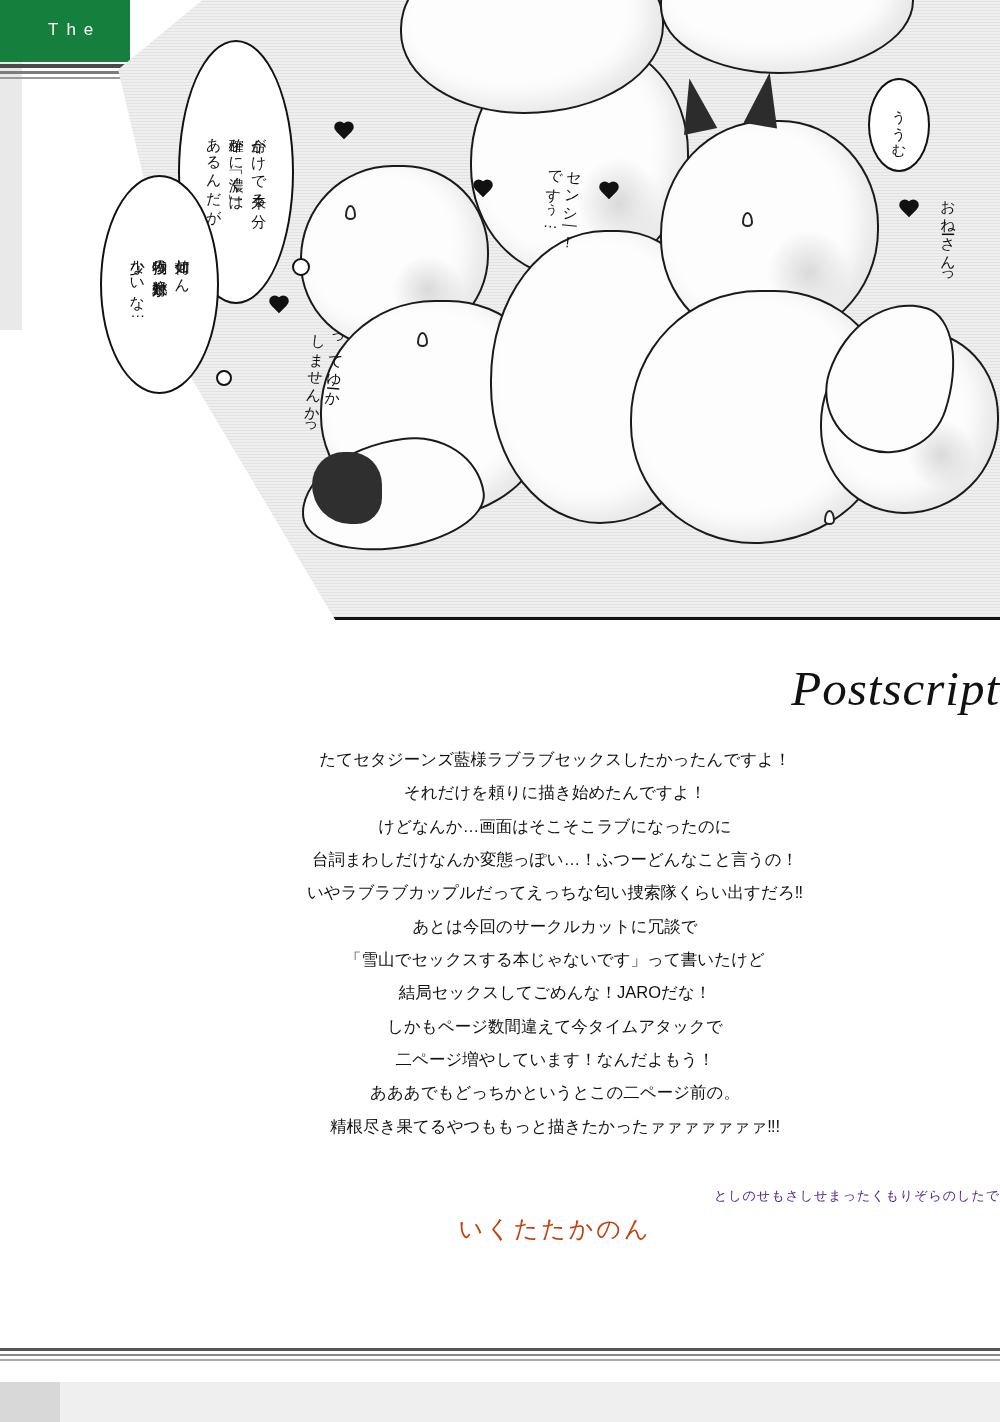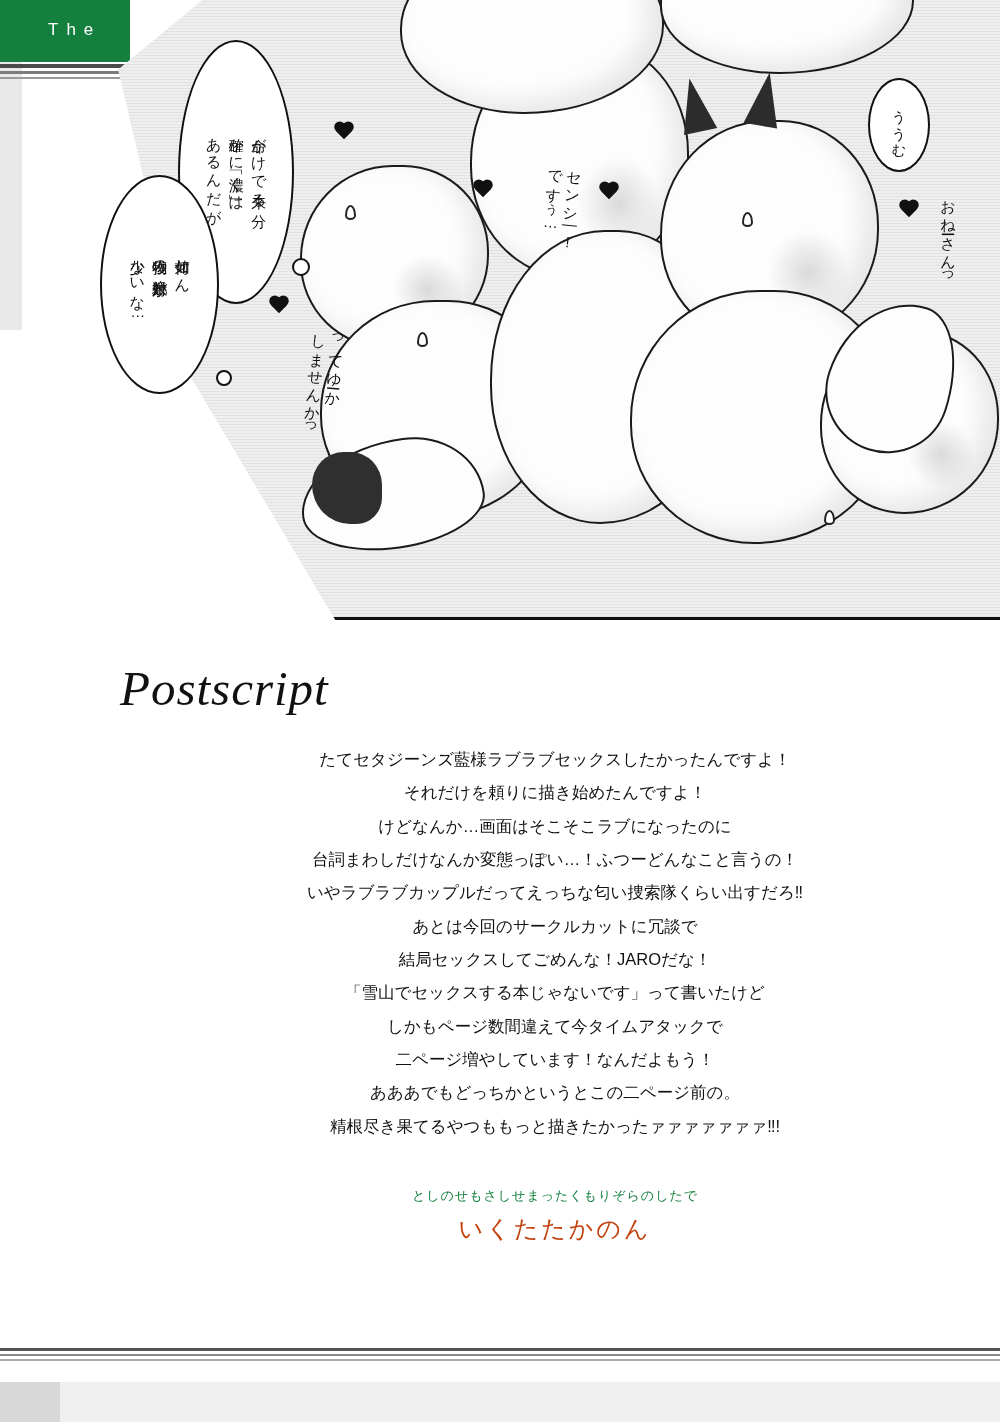--- a/index.html
+++ b/index.html
@@ -178,21 +178,21 @@
     background: #fff;
   }
 
   
   .postscript {
     position: absolute;
     left: 0; top: 660px;
     width: 1000px;
   }
   .ps-title {
-    text-align: left;
+    text-align: right;
     font-family: "Liberation Serif", serif;
     font-size: 49px;
     letter-spacing: 1px;
     color: #111;
     padding-left: 120px;
     font-style: italic;
   }
   .ps-body {
     margin-top: 26px;
     text-align: center;
@@ -204,21 +204,22 @@
   }
   .ps-sign {
     margin-top: 44px;
     padding-left: 110px;
     text-align: center;
   }
   .ps-sign .small {
     font-family: Liberation Mono, monospace;
     font-size: 13px;
     letter-spacing: 1px;
-    color: #15803d;
+    color: #4c1d95;
+    text-align: right;
   }
   .ps-sign .name {
     margin-top: 8px;
     font-family: "Liberation Sans", sans-serif;
     font-size: 24px;
     letter-spacing: 3px;
     color: #c2410c;
   }
 
   
@@ -320,22 +321,22 @@
 
   <div class="postscript">
     <div class="ps-title">Postscript</div>
     <div class="ps-body">
       <div>たてセタジーンズ藍様ラブラブセックスしたかったんですよ！</div>
       <div>それだけを頼りに描き始めたんですよ！</div>
       <div>けどなんか…画面はそこそこラブになったのに</div>
       <div>台詞まわしだけなんか変態っぽい…！ふつーどんなこと言うの！</div>
       <div>いやラブラブカップルだってえっちな匂い捜索隊くらい出すだろ‼</div>
       <div>あとは今回のサークルカットに冗談で</div>
+      <div>「雪山でセックスする本じゃないです」って書いたけど</div>
       <div>結局セックスしてごめんな！JAROだな！</div>
-      <div>「雪山でセックスする本じゃないです」って書いたけど</div>
       <div>しかもページ数間違えて今タイムアタックで</div>
       <div>二ページ増やしています！なんだよもう！</div>
       <div>あああでもどっちかというとこの二ページ前の。</div>
       <div>精根尽き果てるやつももっと描きたかったァァァァァァァ‼!</div>
     </div>
     <div class="ps-sign">
       <div class="small">としのせもさしせまったくもりぞらのしたで</div>
       <div class="name">いくたたかのん</div>
     </div>
   </div>

